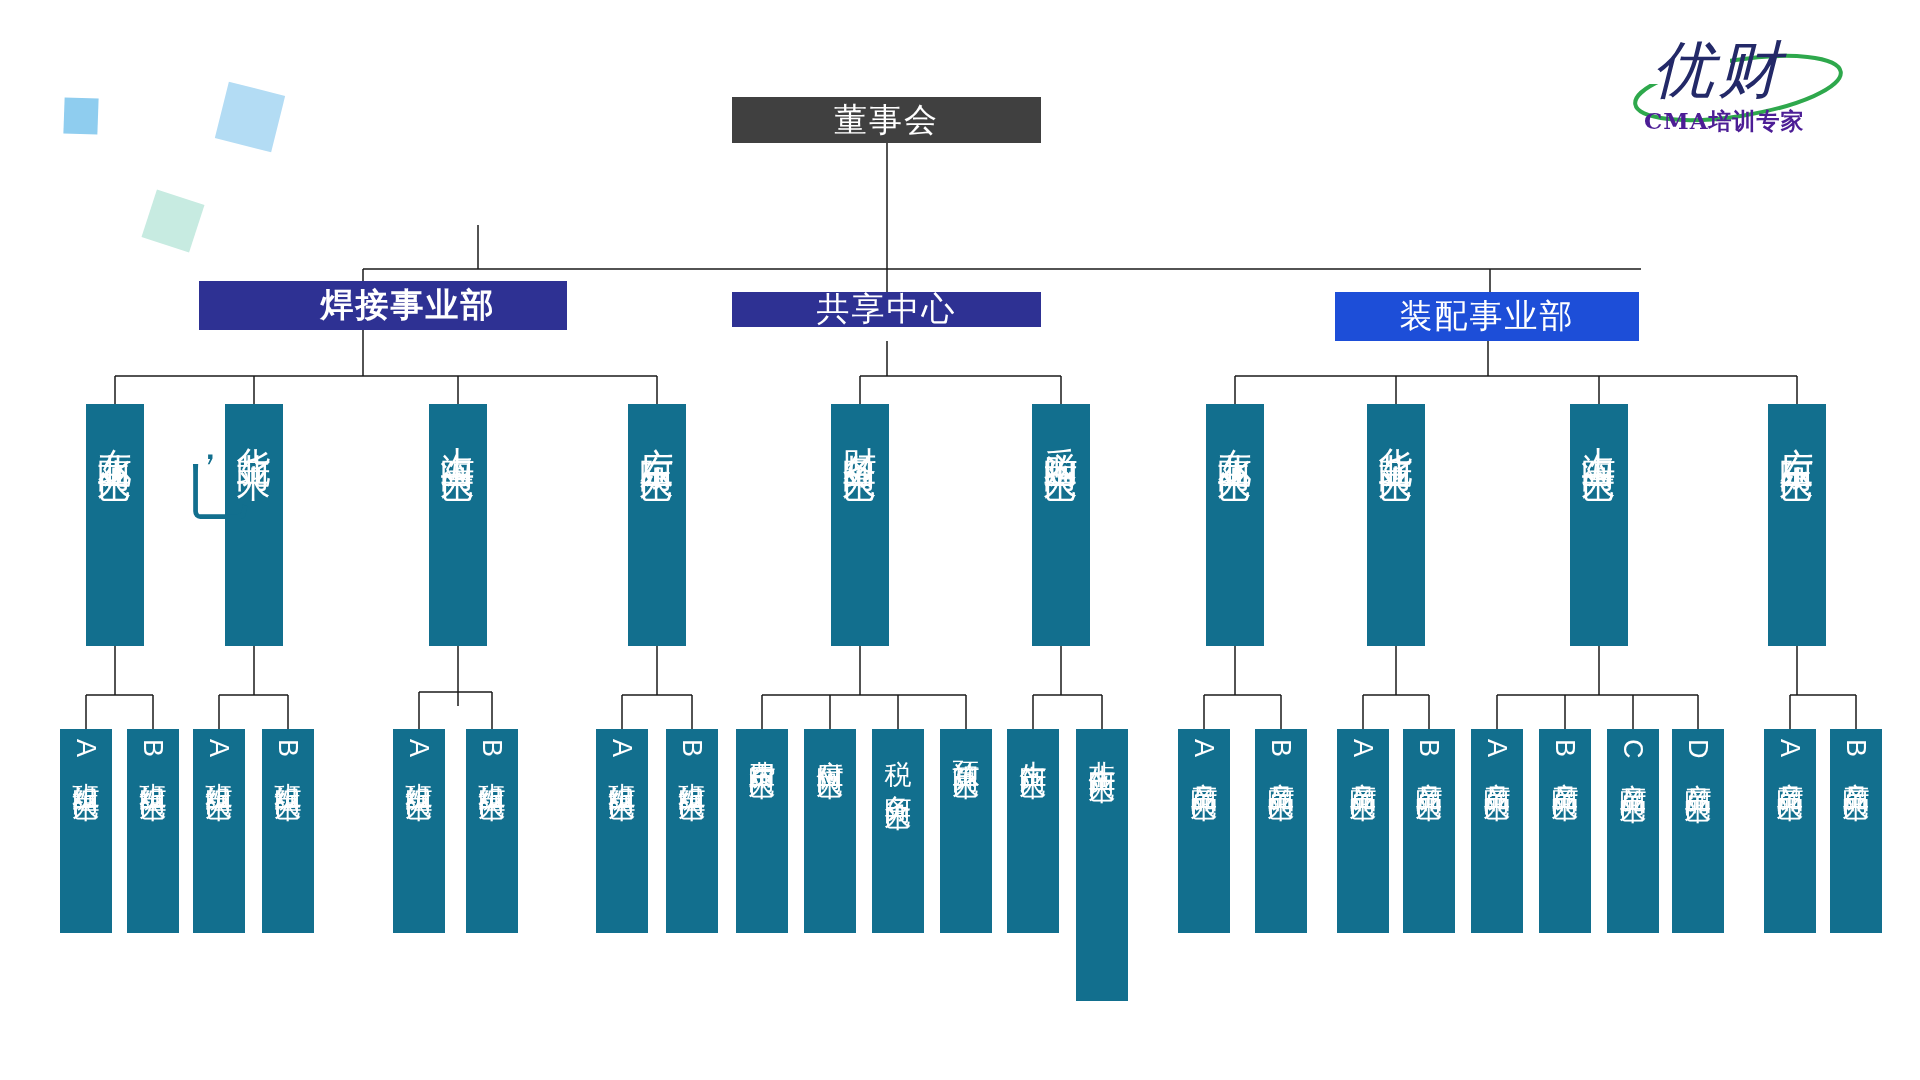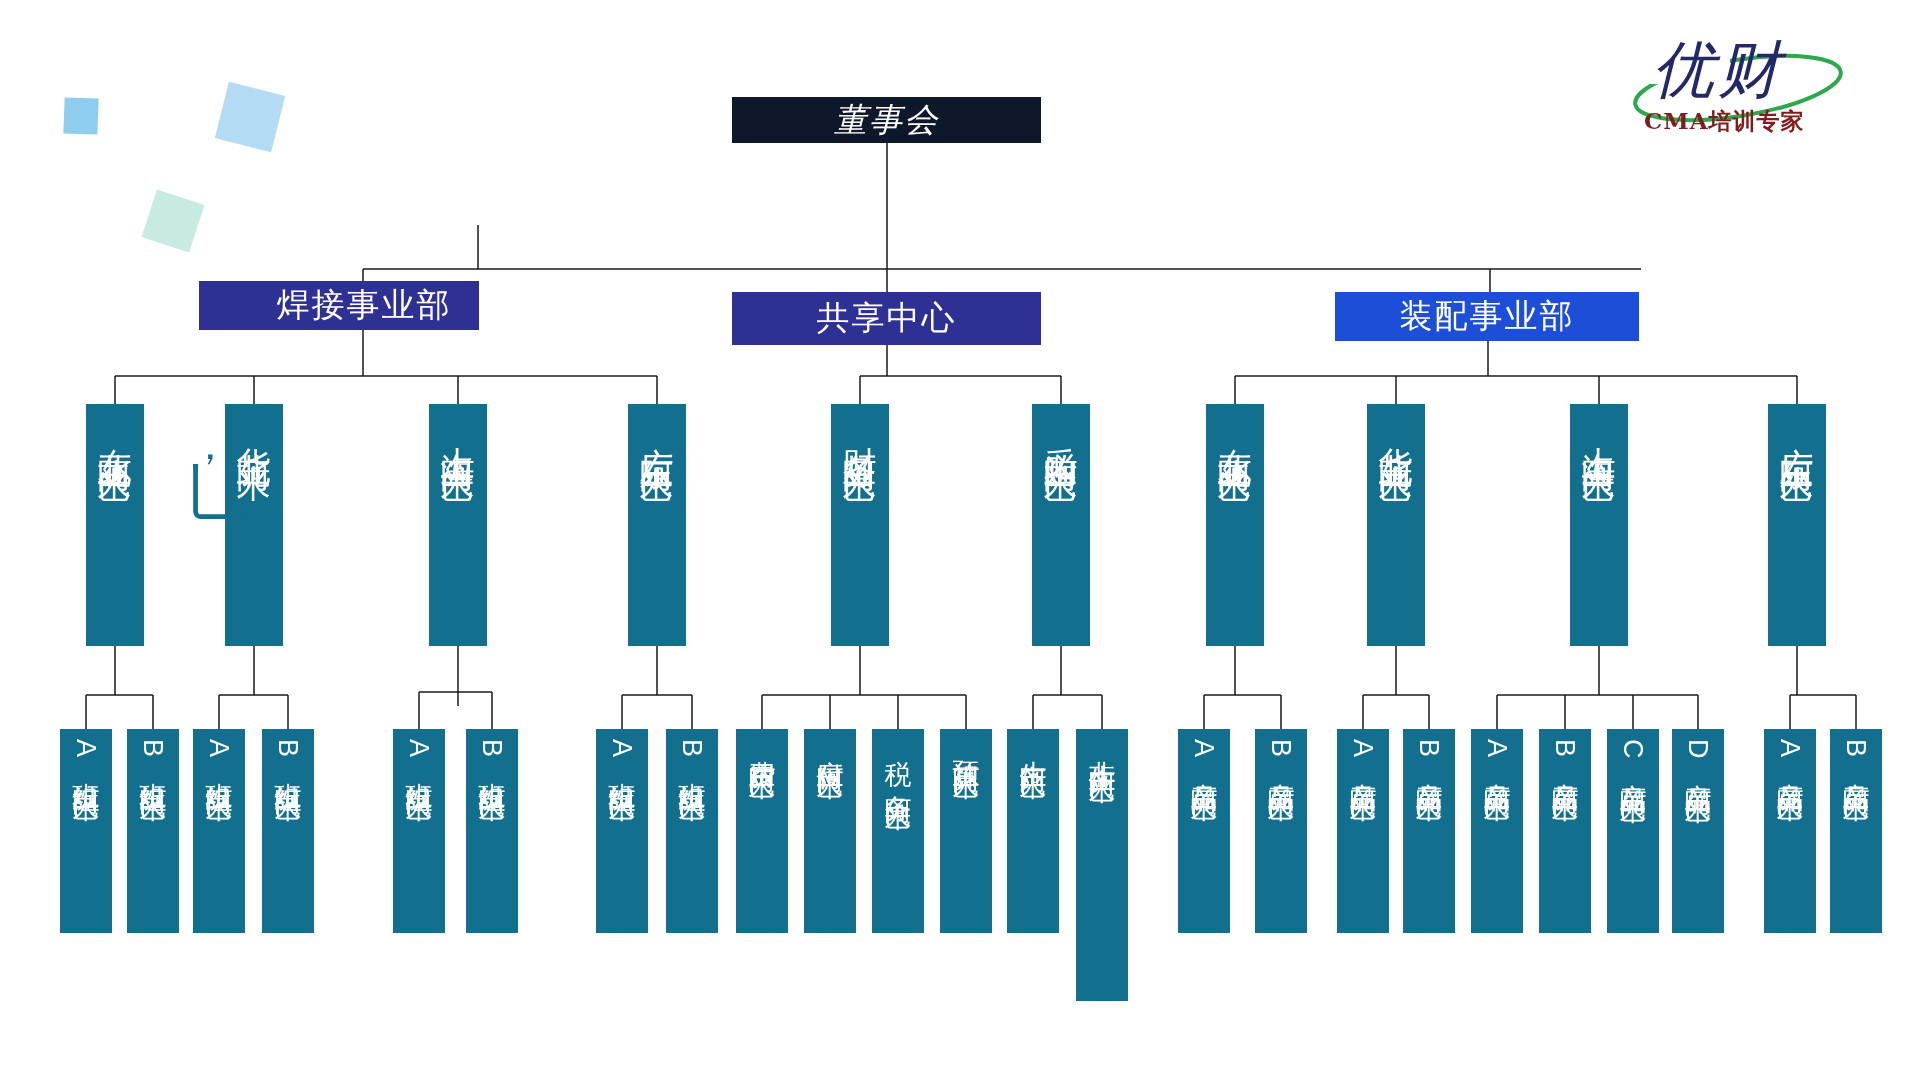--- a/index.html
+++ b/index.html
@@ -13,21 +13,21 @@
   .vbox{display:flex;justify-content:center;}
   .vt{writing-mode:vertical-rl;text-orientation:mixed;color:#fff;}
   .l3t{font-size:34px;letter-spacing:7px;padding-top:16px;}
   .l4t{font-size:27px;letter-spacing:4px;padding-top:10px;}
   .deco{position:absolute;}
   #logo{position:absolute;left:1610px;top:26px;width:260px;height:120px;}
   #brand{position:absolute;left:42px;top:2px;font-family:"DejaVu Serif",serif;
          font-style:italic;font-weight:normal;font-size:62px;color:#232968;
          letter-spacing:4px;z-index:3;}
   #tagline{position:absolute;left:34px;top:80px;font-family:"DejaVu Serif",serif;
-         font-weight:bold;font-size:23px;color:#7f1d1d;letter-spacing:1px;z-index:3;}
+         font-weight:bold;font-size:23px;color:#4c1d95;letter-spacing:1px;z-index:3;}
   #swooshsvg{position:absolute;left:0;top:0;z-index:1;}
   #swooshpatch{position:absolute;left:10px;top:18px;width:110px;height:40px;
          background:#fff;z-index:2;}
   .fragglyph{position:absolute;color:#126f8e;z-index:1;}
 </style>
 </head>
 <body>
 
 <div class="deco" style="left:64px;top:98px;width:34px;height:36px;background:#8fcdef;transform:rotate(2deg);"></div>
 <div class="deco" style="left:221px;top:88px;width:58px;height:58px;background:#b3dcf4;transform:rotate(14deg);"></div>
@@ -103,23 +103,23 @@
       <line x1="1497" y1="695" x2="1698" y2="695" stroke="#1a1a1a" stroke-width="1.5"></line>
       <line x1="1497" y1="695" x2="1497" y2="729" stroke="#1a1a1a" stroke-width="1.5"></line>
       <line x1="1565" y1="695" x2="1565" y2="729" stroke="#1a1a1a" stroke-width="1.5"></line>
       <line x1="1633" y1="695" x2="1633" y2="729" stroke="#1a1a1a" stroke-width="1.5"></line>
       <line x1="1698" y1="695" x2="1698" y2="729" stroke="#1a1a1a" stroke-width="1.5"></line>
       <line x1="1797" y1="646" x2="1797" y2="695" stroke="#1a1a1a" stroke-width="1.5"></line>
       <line x1="1790" y1="695" x2="1856" y2="695" stroke="#1a1a1a" stroke-width="1.5"></line>
       <line x1="1790" y1="695" x2="1790" y2="729" stroke="#1a1a1a" stroke-width="1.5"></line>
       <line x1="1856" y1="695" x2="1856" y2="729" stroke="#1a1a1a" stroke-width="1.5"></line>
     </svg>
-<div class="box hbox" style="left: 732px; top: 97px; width: 309px; height: 46px; background: #0f172a; font-style: italic;">董事会</div>
-    <div class="box hbox" style="left: 199px; top: 281px; width: 280px; height: 49px; background: rgb(46, 49, 147); padding-left: 50px;">焊接事业部</div>
-    <div class="box hbox" style="left: 732px; top: 292px; width: 309px; height: 53px; background: rgb(46, 49, 147);">共享中心</div>
+<div class="box hbox" style="left: 732px; top: 97px; width: 309px; height: 46px; background: #404040;">董事会</div>
+    <div class="box hbox" style="left: 199px; top: 281px; width: 368px; height: 49px; background: rgb(46, 49, 147); padding-left: 50px; font-weight: bold;">焊接事业部</div>
+    <div class="box hbox" style="left: 732px; top: 292px; width: 309px; height: 35px; background: rgb(46, 49, 147);">共享中心</div>
     <div class="box hbox" style="left: 1335px; top: 292px; width: 304px; height: 49px; background: #1d4ed8;">装配事业部</div>
     <div class="box vbox" style="left: 86px; top: 404px; width: 58px; height: 242px; background: rgb(18, 111, 142);">
       <span class="vt l3t">东北阿米巴</span>
     </div>
     <div class="box vbox" style="left: 225px; top: 404px; width: 58px; height: 242px; background: rgb(18, 111, 142);">
       <span class="vt l3t">华北阿米</span>
     </div>
     <div class="box vbox" style="left: 429px; top: 404px; width: 58px; height: 242px; background: rgb(18, 111, 142);">
       <span class="vt l3t">上海阿米巴</span>
     </div>

